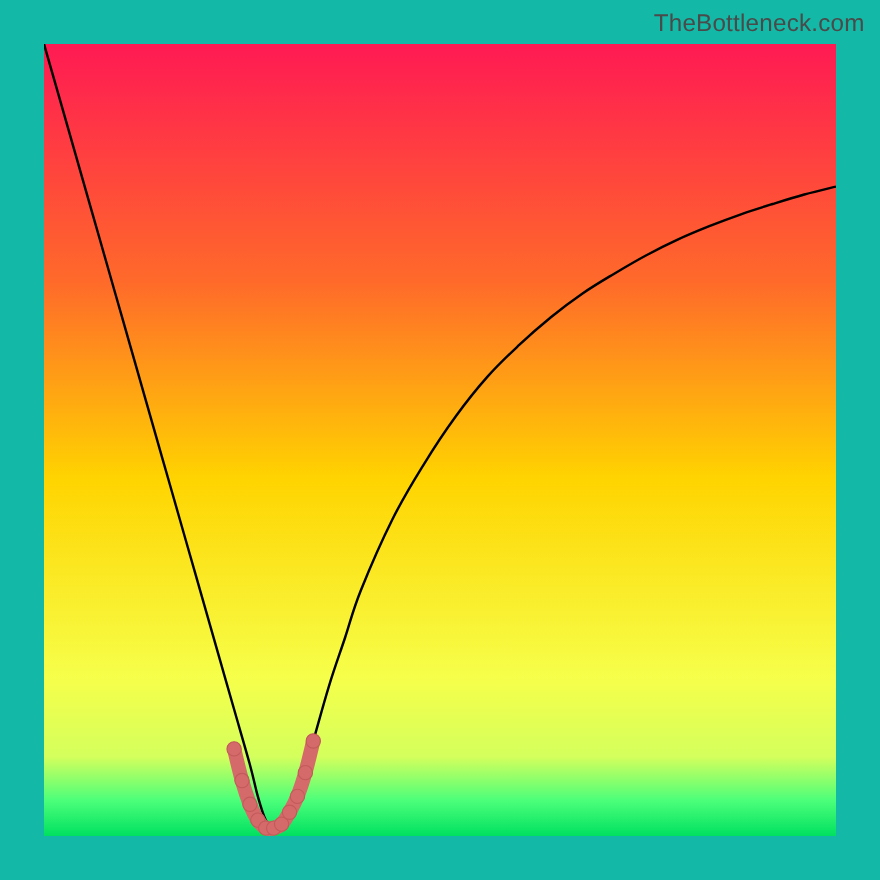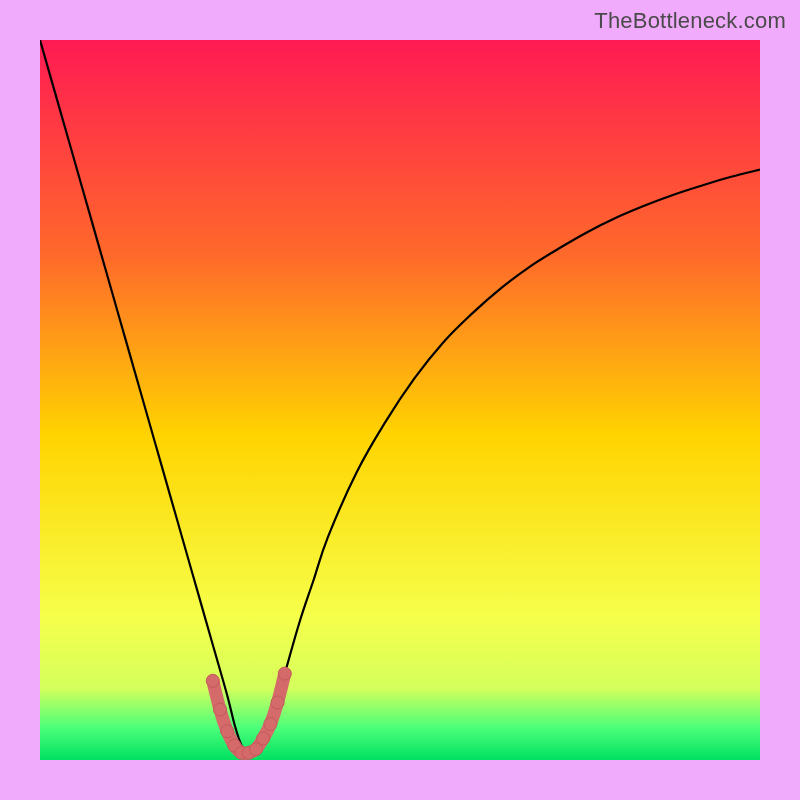--- a/index.html
+++ b/index.html
@@ -10,21 +10,21 @@
     background: #000;
     font-family: Arial, Helvetica, sans-serif;
     overflow: hidden;
   }
   .frame {
     position: absolute;
     left: 0;
     top: 0;
     width: 800px;
     height: 800px;
-    background: #f0abfc;
+    background: #14b8a6;
   }
   .plot {
     position: absolute;
     left: 40px;
     top: 40px;
     width: 720px;
     height: 720px;
     overflow: hidden;
   }
   .watermark {

